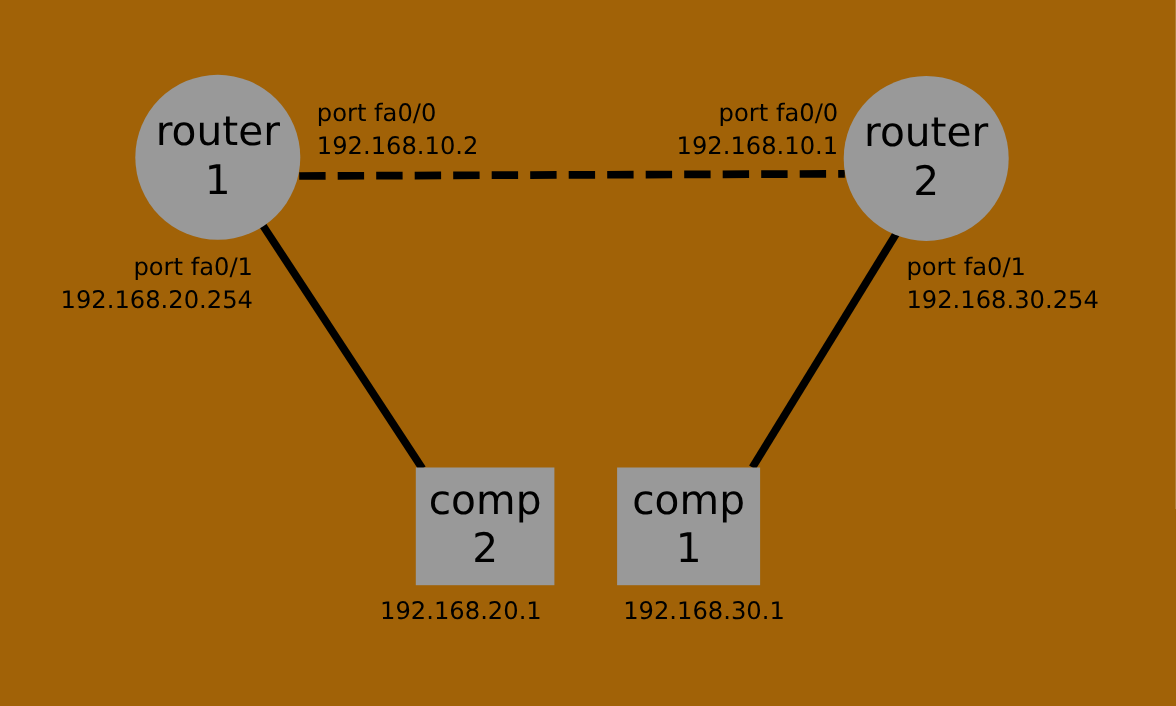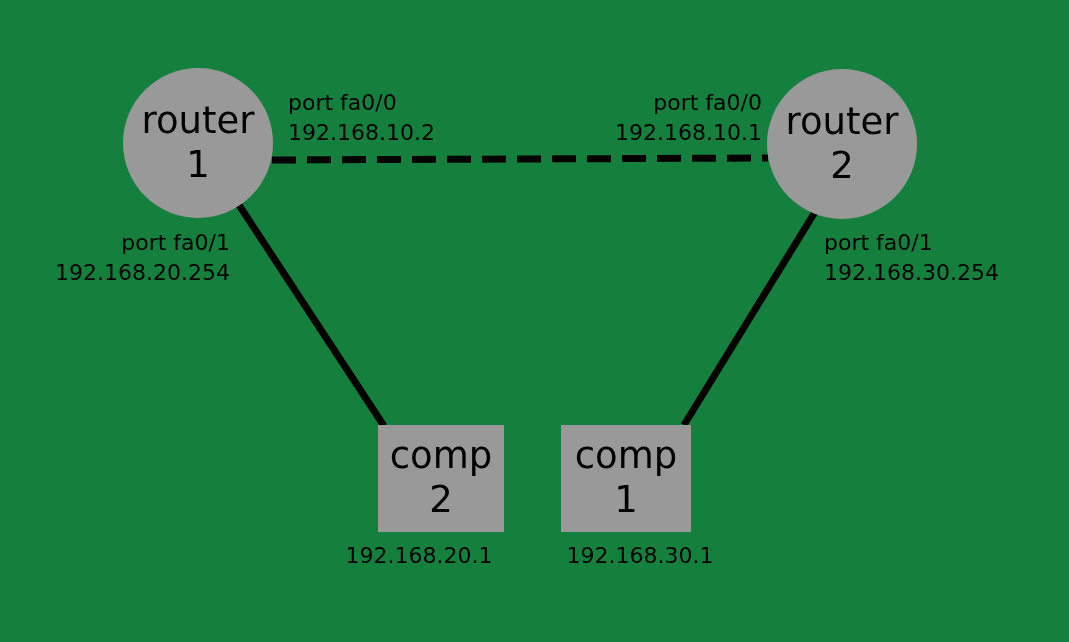--- a/index.html
+++ b/index.html
@@ -7,21 +7,21 @@
     padding: 0;
     background: #ffffff;
   }
   body {
     font-family: "DejaVu Sans", sans-serif;
   }
   #diagram-canvas {
     position: relative;
     width: 1069px;
     height: 642px;
-    background: #15803d;
+    background: #a16207;
     overflow: hidden;
   }
   #topology-svg {
     position: absolute;
     left: 0;
     top: 0;
     width: 1069px;
     height: 642px;
   }
   .node-label {

